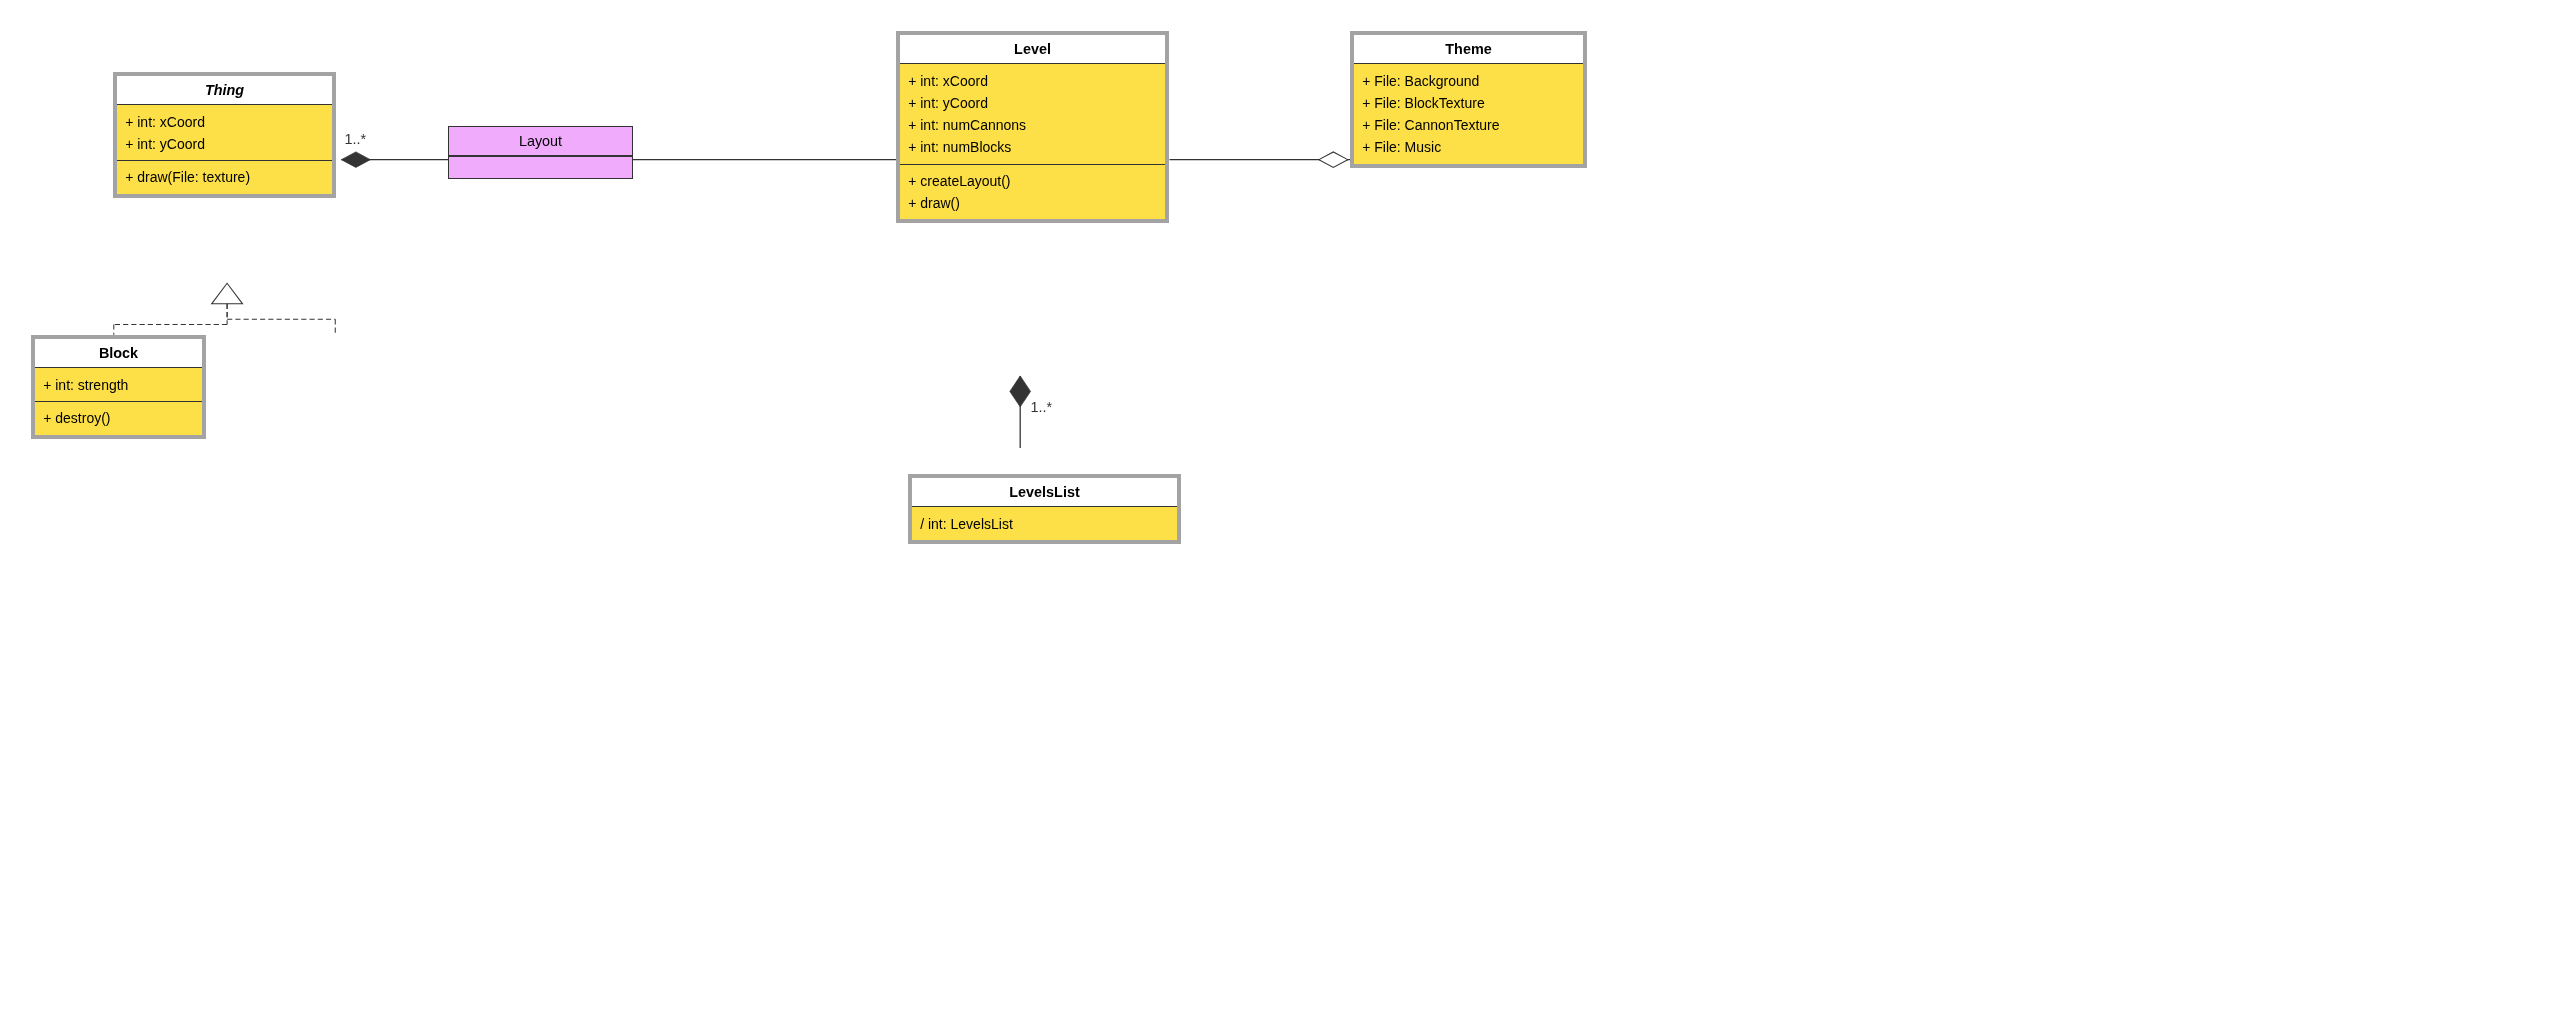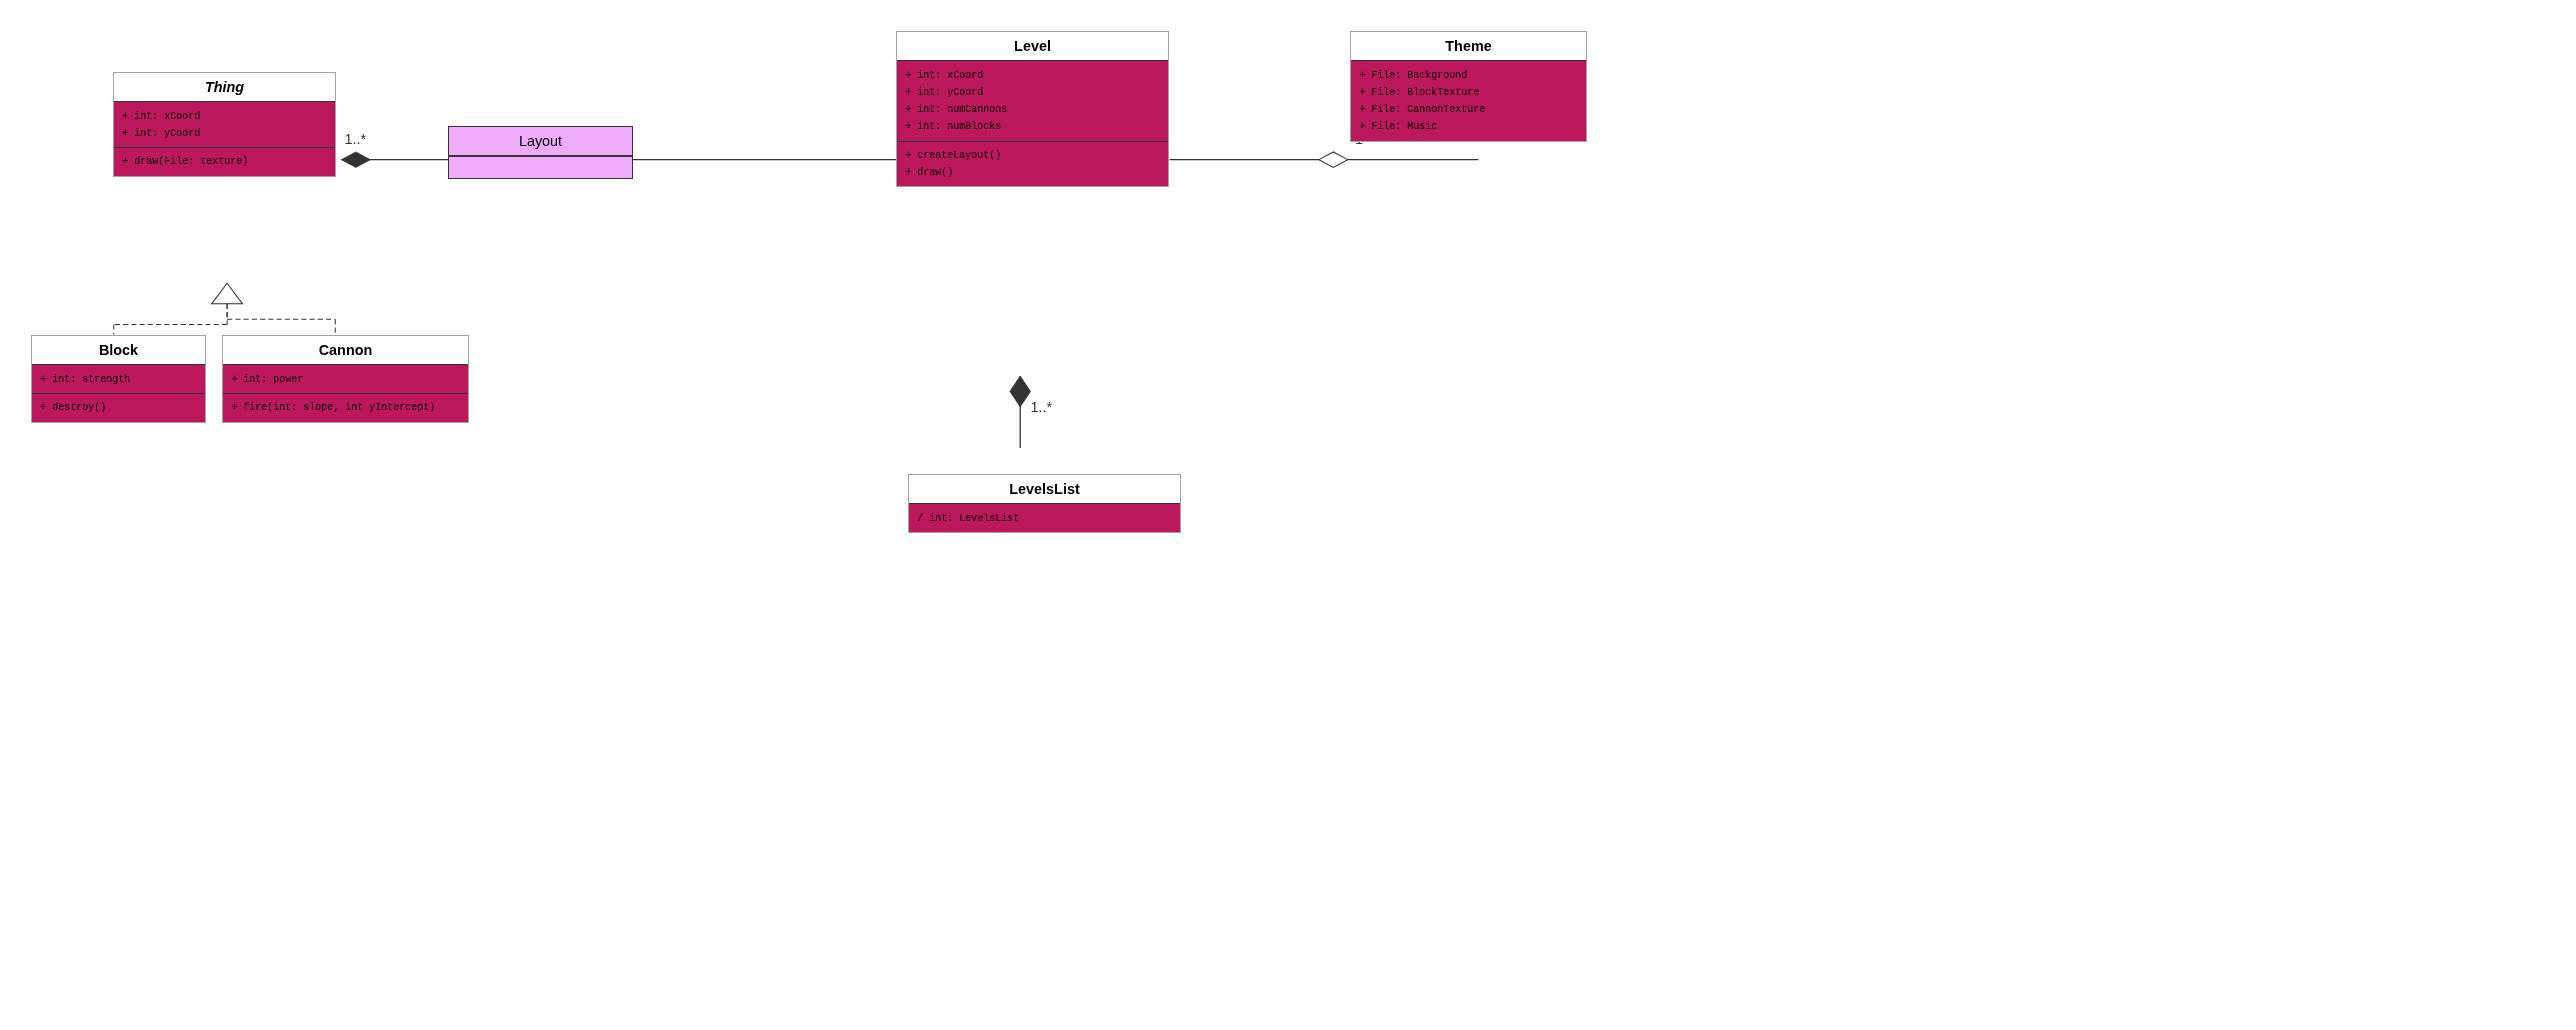--- a/index.html
+++ b/index.html
@@ -11,22 +11,22 @@
       overflow: hidden;
       position: relative;
     }
     .diagram-container {
       position: relative;
       width: 2576px;
       height: 1030px;
     }
     .uml-class {
       position: absolute;
-      border: 1px solid #a3a3a3;
-      background: #be185d;
+      border: 4px solid #a3a3a3;
+      background: #fde047;
       min-width: 103px;
     }
     .uml-class .class-header {
       border-bottom: 1px solid #333;
       padding: 6.2px 8.2px;
       text-align: center;
       font-size: 14.4px;
       font-weight: bold;
       background: #fff;
     }
@@ -34,24 +34,23 @@
       font-style: italic;
     }
     .uml-class .class-section {
       border-bottom: 0.5px solid #333;
       padding: 5.2px 8.2px;
     }
     .uml-class .class-section:last-child {
       border-bottom: none;
     }
     .uml-class .class-section .attr {
-      font-size: 10px;
+      font-size: 14px;
       padding: 3.1px 0;
       display: block;
-      font-family: Liberation Mono, monospace;
     }
     svg.connections {
       position: absolute;
       top: 0;
       left: 0;
       width: 2576px;
       height: 1030px;
       pointer-events: none;
     }
     
@@ -162,29 +161,20 @@
   <div class="uml-class" style="left: 1350px; top: 31px; width: 237px;">
     <div class="class-header">Theme</div>
     <div class="class-section">
       <span class="attr">+ File: Background</span>
       <span class="attr">+ File: BlockTexture</span>
       <span class="attr">+ File: CannonTexture</span>
       <span class="attr">+ File: Music</span>
     </div>
   </div>
 
-  <div class="uml-class" style="left: 222px; top: 335px; width: 247px;">
-    <div class="class-header">Cannon</div>
-    <div class="class-section">
-      <span class="attr">+ int: power</span>
-    </div>
-    <div class="class-section">
-      <span class="attr">+ fire(int: slope, int yIntercept)</span>
-    </div>
-  </div>
 
   <div class="uml-class" style="left: 896px; top: 474px; width: 273px; margin-left: 12px;">
     <div class="class-header">LevelsList</div>
     <div class="class-section">
       <span class="attr">/ int: LevelsList</span>
     </div>
   </div>
 
 </div>
 

